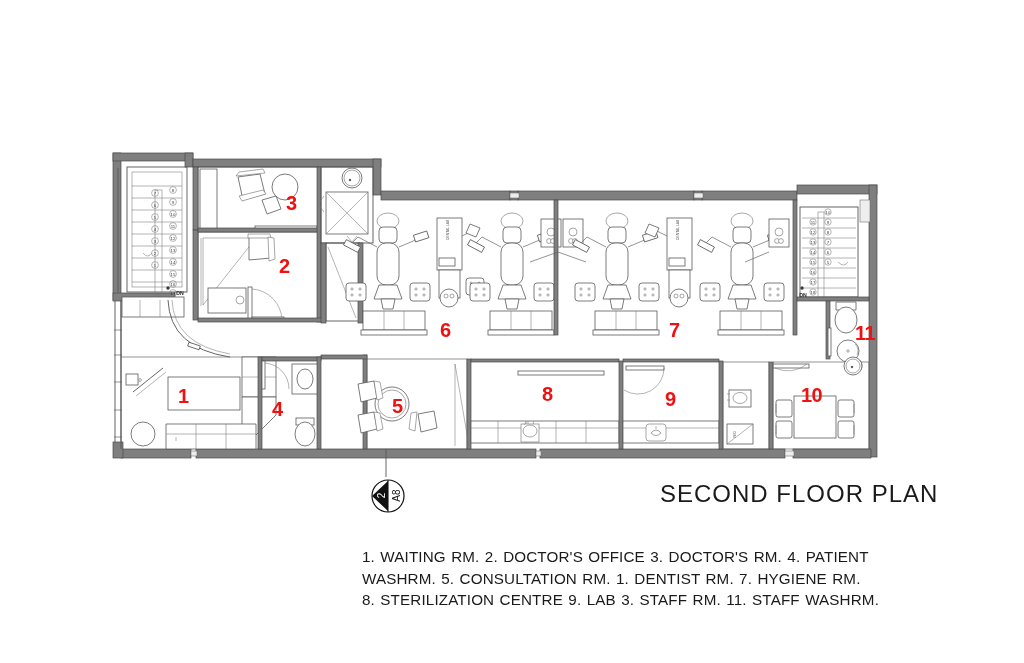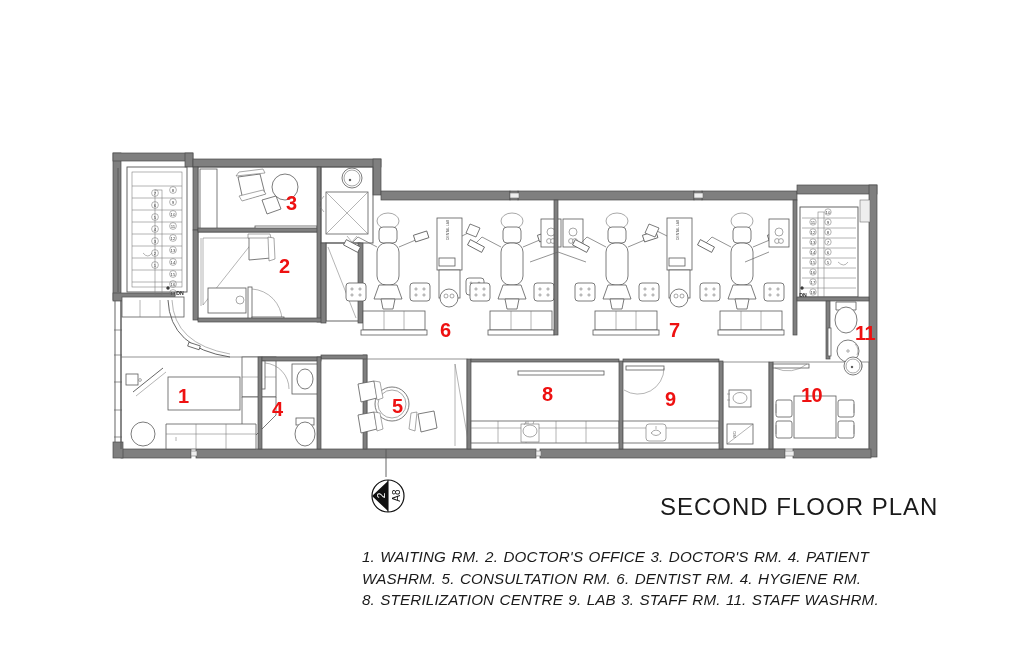--- a/index.html
+++ b/index.html
@@ -15,39 +15,38 @@
     font-family:"Liberation Sans",sans-serif;
     font-weight:700;
     font-size:20px;
     line-height:1;
     letter-spacing:-0.5px;
     white-space:nowrap;
     user-select:none;
   }
   .plan-title{
     position:absolute;
-    left:660px; top:493px;
+    left:660px; top:480px;
     font-family:"Liberation Sans",sans-serif;
     font-size:24px;
     letter-spacing:1.0px;
     color:#1a1a1a;
     white-space:nowrap;
   }
   .legend{
     position:absolute;
     left:362px; top:546px;
     width:536px;
     font-family:"Liberation Sans",sans-serif;
     font-size:15.2px;
     line-height:1.42;
     letter-spacing:0.15px;
     color:#1a1a1a;
     text-align:left;
     word-spacing:1px;
-    font-style:italic;
   }
   .sec-mark{position:absolute;left:362px;top:477px;width:48px;height:44px;}
   .sec-txt{
     position:absolute;
     font-size:10px;
     font-family:"Liberation Sans",sans-serif;
     color:#111;
     transform:rotate(-90deg);
     transform-origin:50% 50%;
   }
@@ -640,17 +639,17 @@
       <div class="room-num" style="left: 542px; top: 384px;">8</div>
       <div class="room-num" style="left: 665px; top: 389px;">9</div>
       <div class="room-num" style="left: 801px; top: 385px;">10</div>
       <div class="room-num" style="left: 855px; top: 323px;">11</div>
     </div>
 
   <div class="plan-title">SECOND FLOOR PLAN</div>
 
   <div class="legend">
     <div>1. WAITING RM.    2. DOCTOR'S OFFICE    3. DOCTOR'S RM.    4. PATIENT</div>
-    <div>WASHRM.    5. CONSULTATION RM.    6. DENTIST RM.    4. HYGIENE RM.</div>
+    <div>WASHRM.    5. CONSULTATION RM.    1. DENTIST RM.    7. HYGIENE RM.</div>
     <div>8. STERILIZATION CENTRE    9. LAB    3. STAFF RM.    11. STAFF WASHRM.</div>
   </div>
 
 </div>
 
 </body></html>

